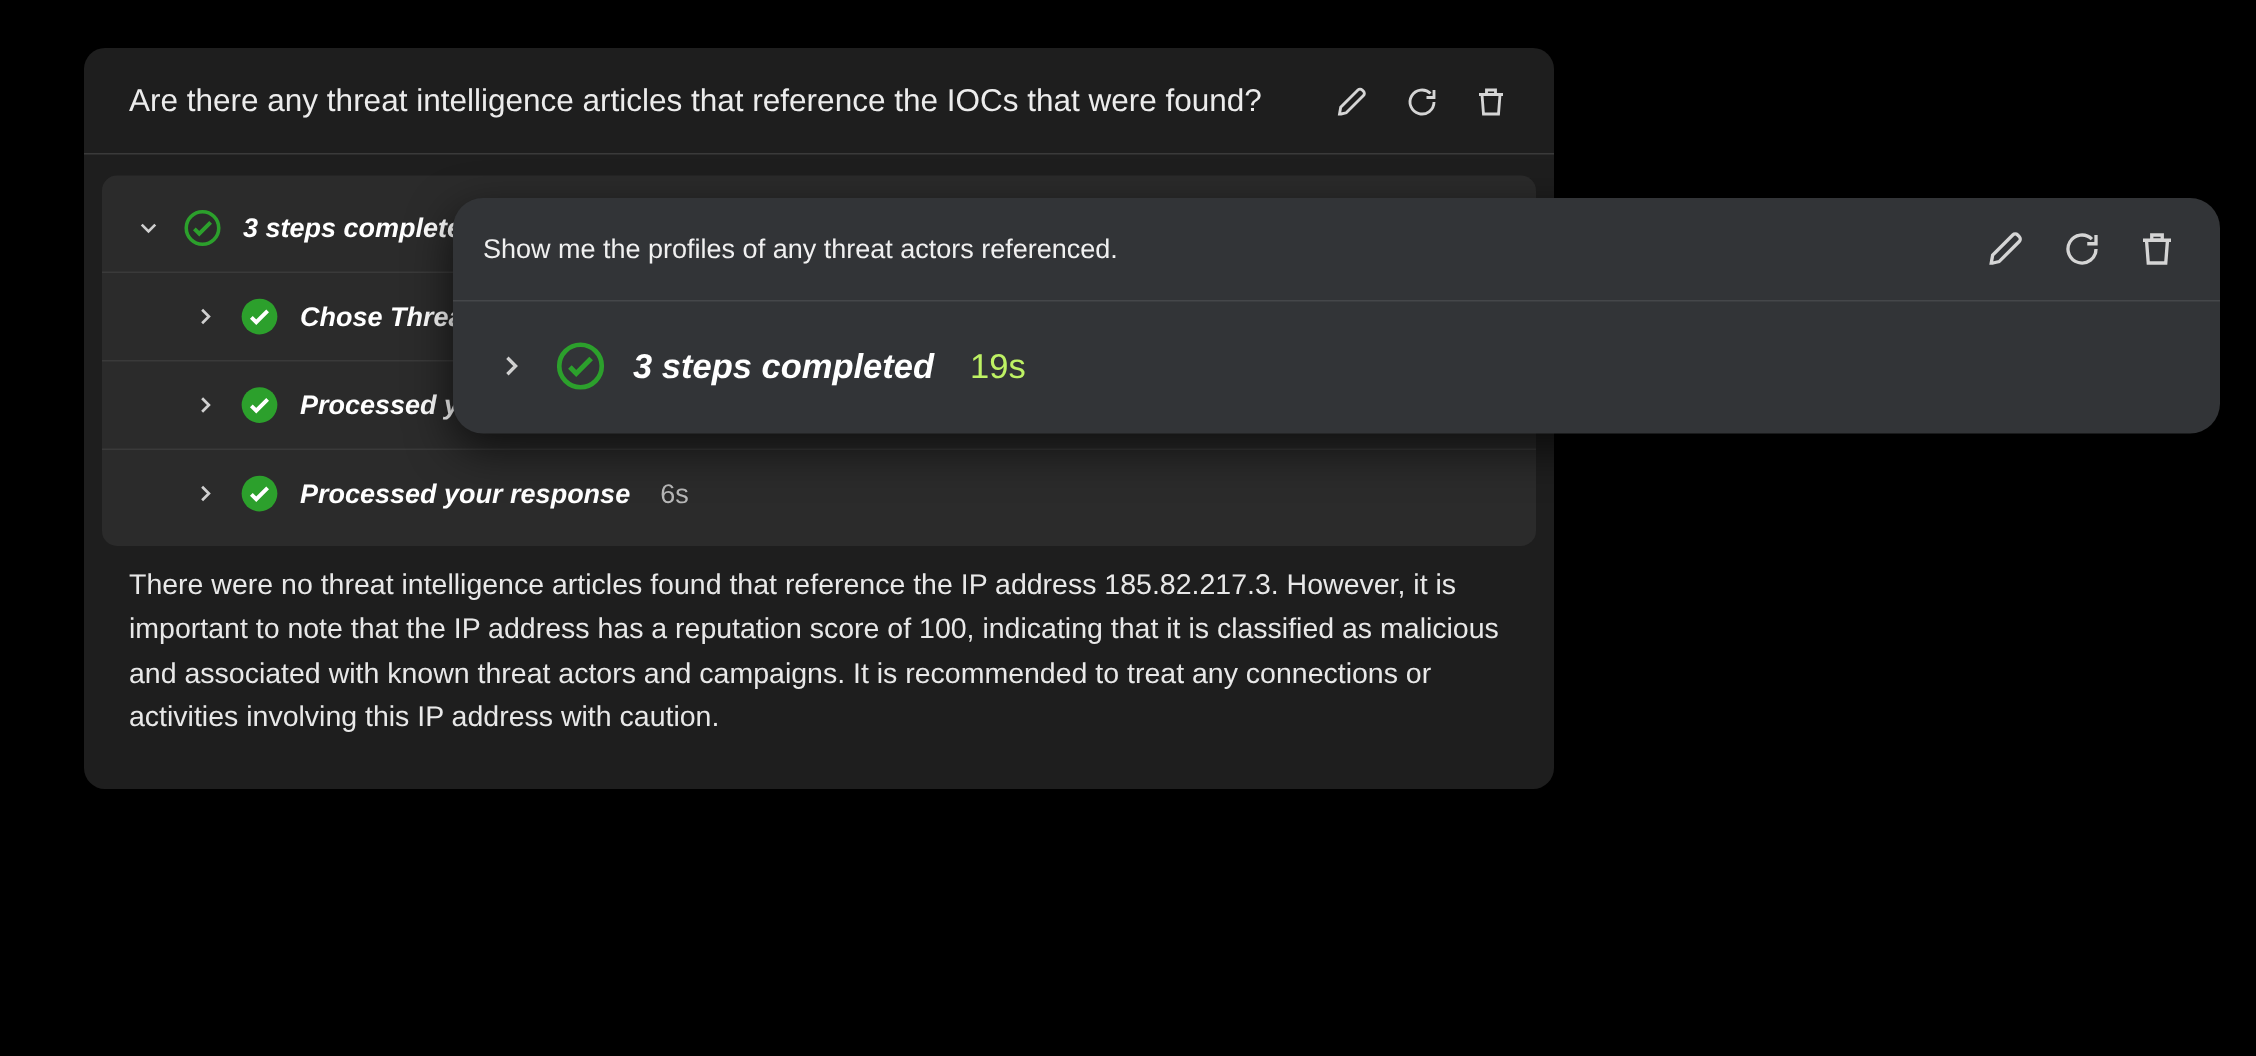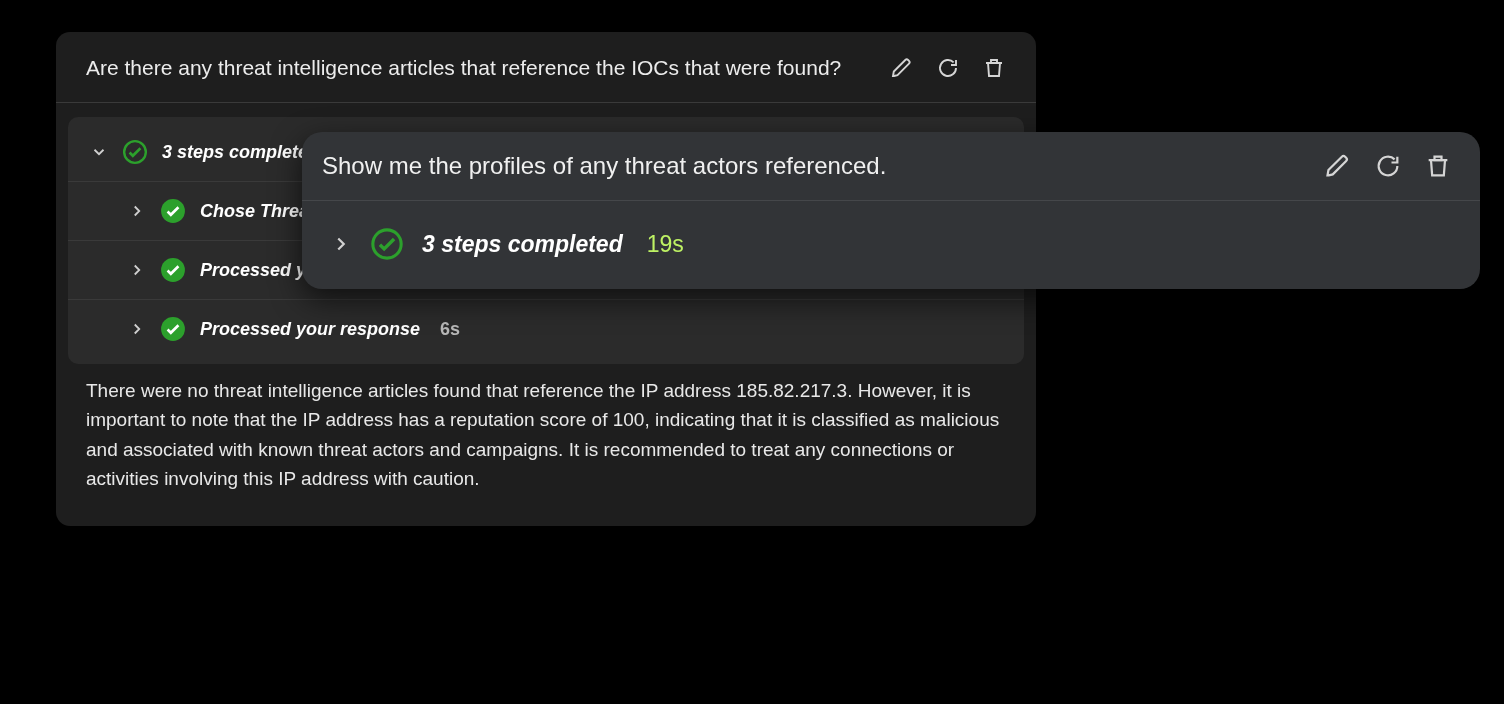--- a/index.html
+++ b/index.html
@@ -56,21 +56,21 @@
     border-bottom: 1px solid #3a3a3a;
     font-weight: 600;
     color: #fff;
   }
   .step-item {
     padding-left: 60px;
     border-bottom: 1px solid #3a3a3a;
   }
   .step-item:last-child { border-bottom: none; }
   .step-label { font-weight: 600; color: #fff; font-style: italic; }
-  .step-time  { font-weight: 700; color: #b8b8b8; margin-left: 6px; }
+  .step-time  { font-weight: 400; color: #b8b8b8; margin-left: 6px; }
 
   .meta {
     padding: 26px 30px 10px 30px;
     font-size: 16px;
     color: #cfcfcf;
   }
   .body-text {
     padding: 12px 30px 8px 30px;
     font-size: 19px;
     line-height: 1.55;
@@ -88,21 +88,21 @@
     overflow: hidden;
   }
   .card2-header {
     display: flex;
     align-items: center;
     justify-content: space-between;
     padding: 20px 28px 20px 20px;
     border-bottom: 1px solid #45474a;
   }
   .card2-title {
-    font-size: 24px;
+    font-size: 18px;
     font-weight: 500;
     color: #f0f0f0;
   }
   .card2-summary {
     display: flex;
     align-items: center;
     gap: 18px;
     padding: 26px 28px 28px 28px;
     font-size: 23px;
   }

